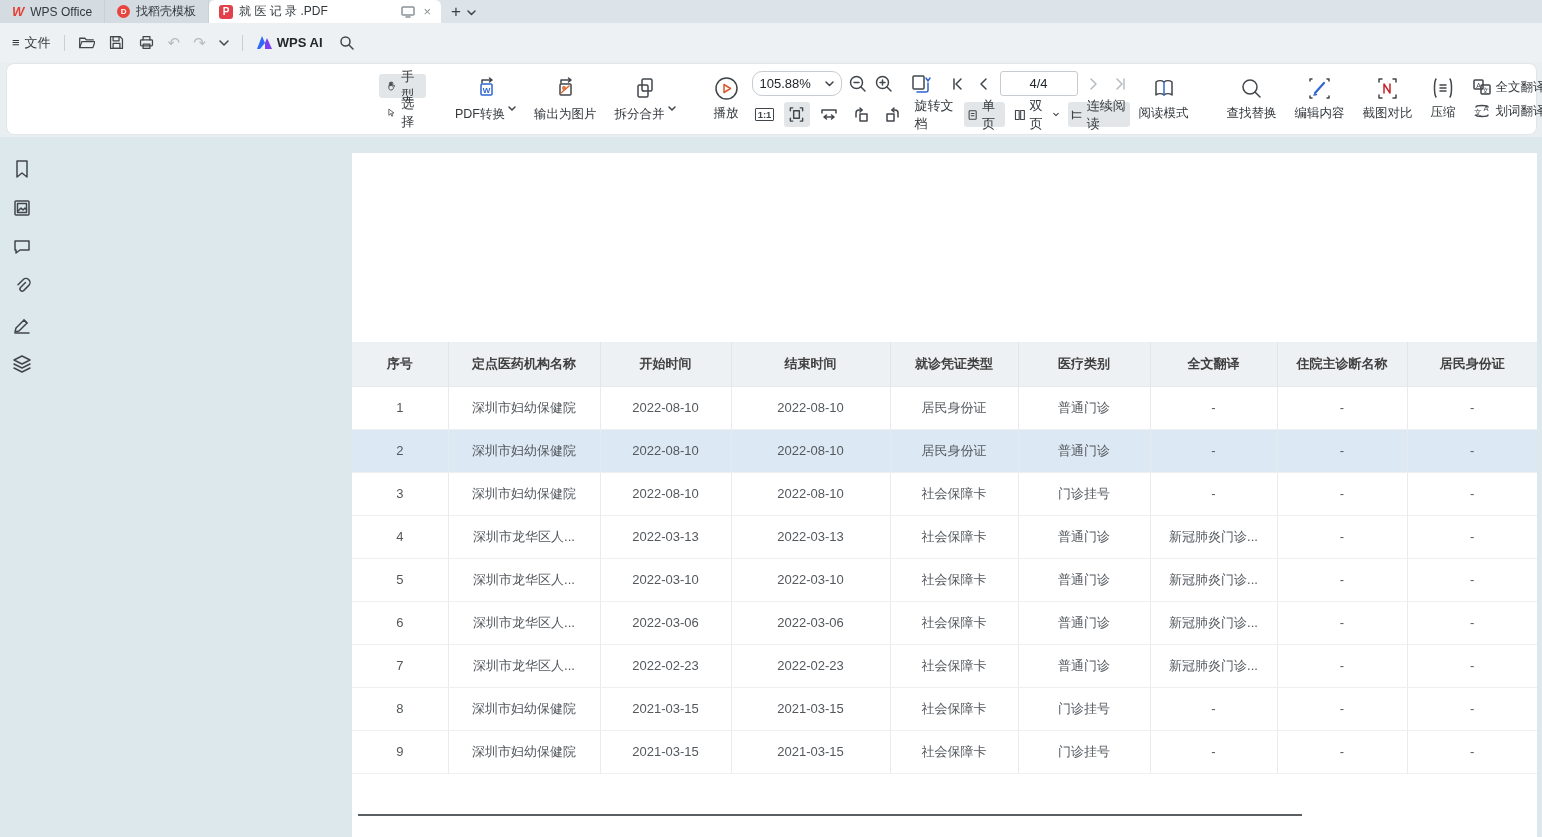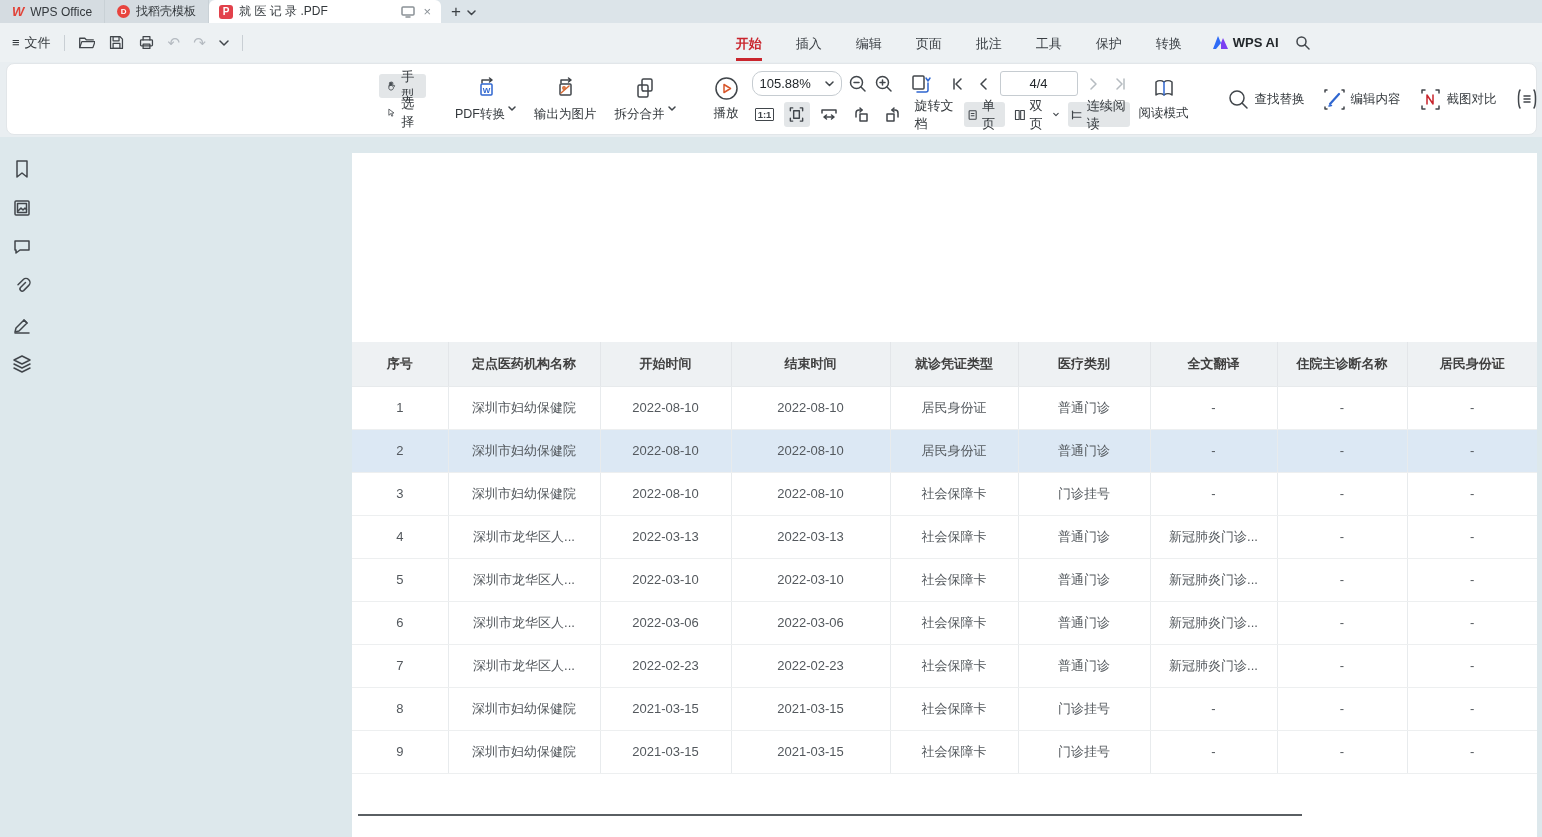--- a/index.html
+++ b/index.html
@@ -43,21 +43,21 @@
   .bigbtn { display:flex; flex-direction:column; align-items:center; justify-content:center; gap:4px; padding:0 9px; font-size:12.5px; color:#33383c; }
   .bigbtn .lbl { display:flex; gap:3px; white-space:nowrap; }
   .midstack { display:flex; flex-direction:column; gap:5px; margin-left:4px; }
   .midrow { display:flex; align-items:center; gap:6px; height:26px; }
   .zoombox { width:90px; height:25px; border:1px solid #c6ccd1; border-radius:10px; display:flex; align-items:center; justify-content:space-between; padding:0 7px; font-size:13px; color:#23282c; background:#fff; }
   .pageinput { width:78px; height:25px; border:1px solid #c6ccd1; border-radius:3px; text-align:center; font-size:13px; color:#23282c; font-family:inherit; background:#fff; }
   .navbtn { display:flex; align-items:center; justify-content:center; width:20px; height:22px; }
   .iconbtn { display:flex; align-items:center; justify-content:center; min-width:26px; height:25px; border-radius:3px; padding:0 3px; font-size:13px; color:#33383c; gap:4px; }
   .iconbtn.sel { background:#e3e6e8; }
   .onetoone { border:1.5px solid #41464b; border-radius:1px; font-size:9.5px; font-weight:bold; color:#41464b; padding:1px 2px; line-height:1; }
-  .rightcol { display:flex; flex-direction:row; align-items:center; gap:5px; padding:0 9px; font-size:12.5px; color:#33383c; white-space:nowrap; }
+  .rightcol { display:flex; flex-direction:column; align-items:center; gap:5px; padding:0 9px; font-size:12.5px; color:#33383c; white-space:nowrap; }
   .transtack { display:flex; flex-direction:column; gap:7px; margin-left:8px; font-size:12.5px; color:#33383c; }
   .transrow { display:flex; align-items:center; gap:5px; white-space:nowrap; }
 
   
   .docarea { position:absolute; top:137px; left:0; right:0; bottom:0; background:#dde8ec; }
   .side-icons { position:absolute; left:12px; top:22px; display:flex; flex-direction:column; gap:19px; }
   .side-icons svg { width:20px; height:20px; }
   .page { position:absolute; left:352px; top:16px; width:1185px; bottom:0; background:#ffffff; }
 
   table.rec { border-collapse:collapse; table-layout:fixed; width:1185px; position:absolute; top:189px; left:0; font-size:13px; }
@@ -119,30 +119,20 @@
         <rect x="3" y="7" width="14" height="7" rx="1"></rect>
         <path d="M6 7V3h8v4M6 12h8v5H6z"></path>
       </svg>
     <span class="glyph-btn disabled">↶</span>
     <span class="glyph-btn disabled">↷</span>
     <svg width="10" height="6" viewBox="0 0 10 6" class="ic">
         <polyline points="1,1 5,5 9,1"></polyline>
       </svg>
     <span class="v-sep"></span>
   </div>
-  <div class="menu-items" id="menu-items">
-      <div class="menu-item active">开始</div>
-      <div class="menu-item">插入</div>
-      <div class="menu-item">编辑</div>
-      <div class="menu-item">页面</div>
-      <div class="menu-item">批注</div>
-      <div class="menu-item">工具</div>
-      <div class="menu-item">保护</div>
-      <div class="menu-item">转换</div>
-    </div>
   <div class="wpsai">
     <svg width="15" height="13" viewBox="0 0 15 13">
         <polygon points="0,13 5,0 8,7 3,13" fill="#2e6bf6"></polygon>
         <polygon points="8,7 10,2 15,13 8,13" fill="#7b3ff2"></polygon>
       </svg>
     <span>WPS AI</span>
   </div>
   <svg class="menusearch ic" width="16" height="16" viewBox="0 0 16 16">
       <circle cx="6.5" cy="6.5" r="4.5"></circle>
       <line x1="10" y1="10" x2="14" y2="14"></line>

